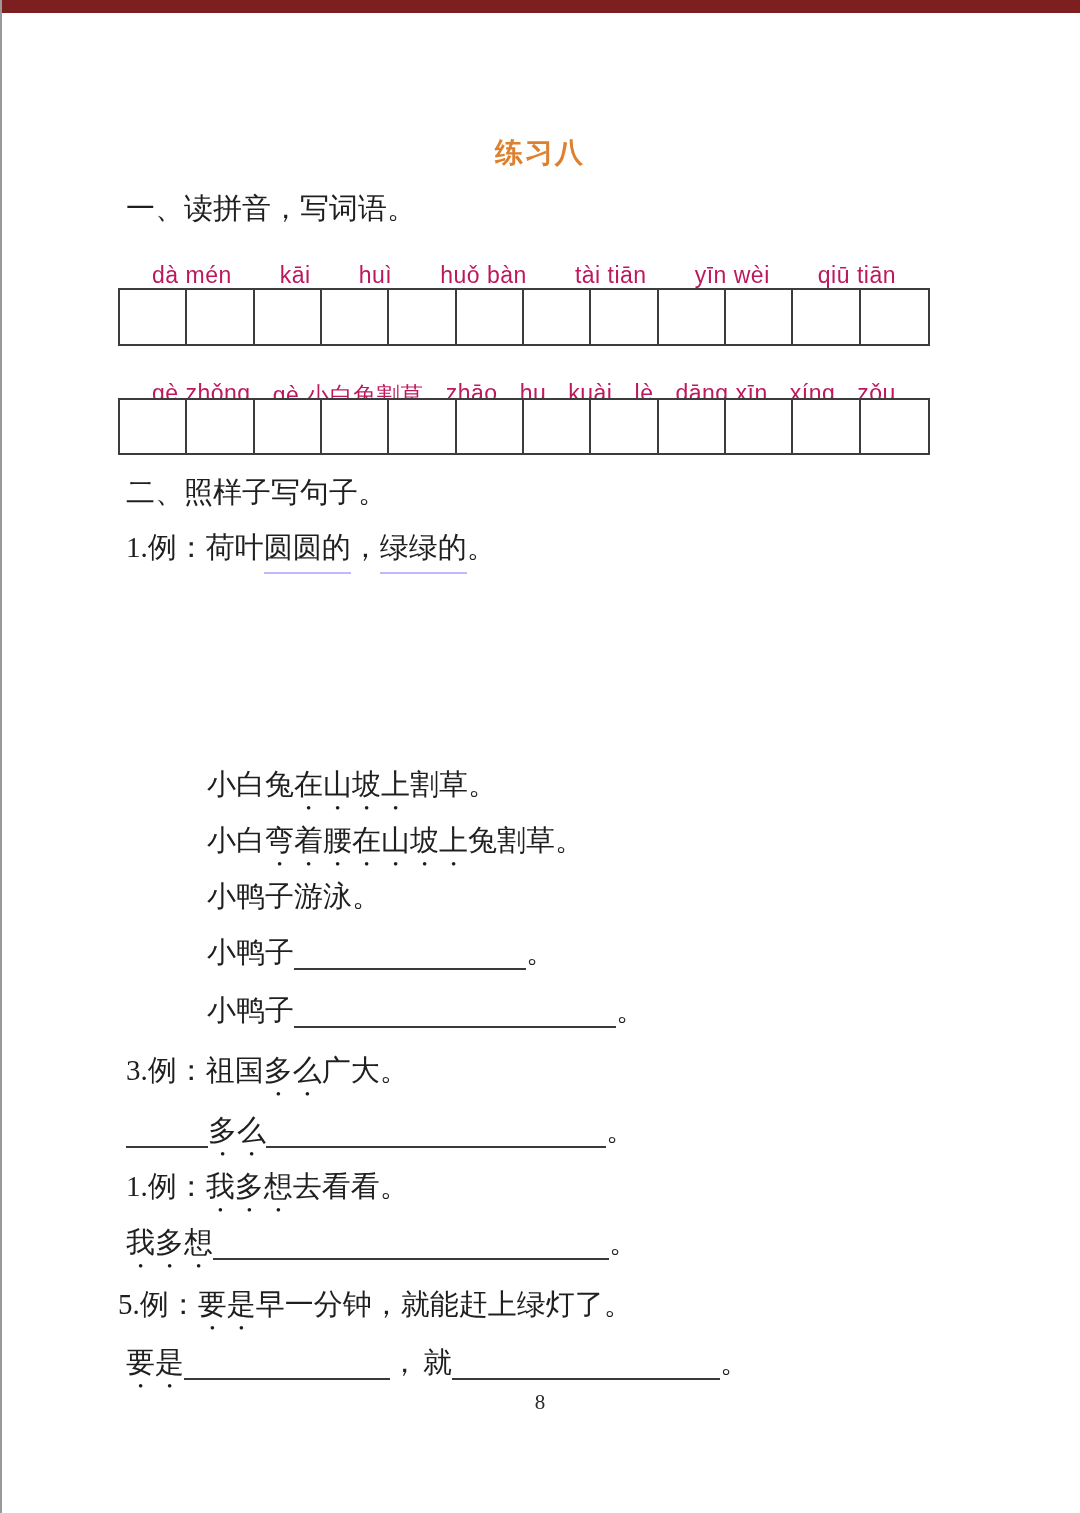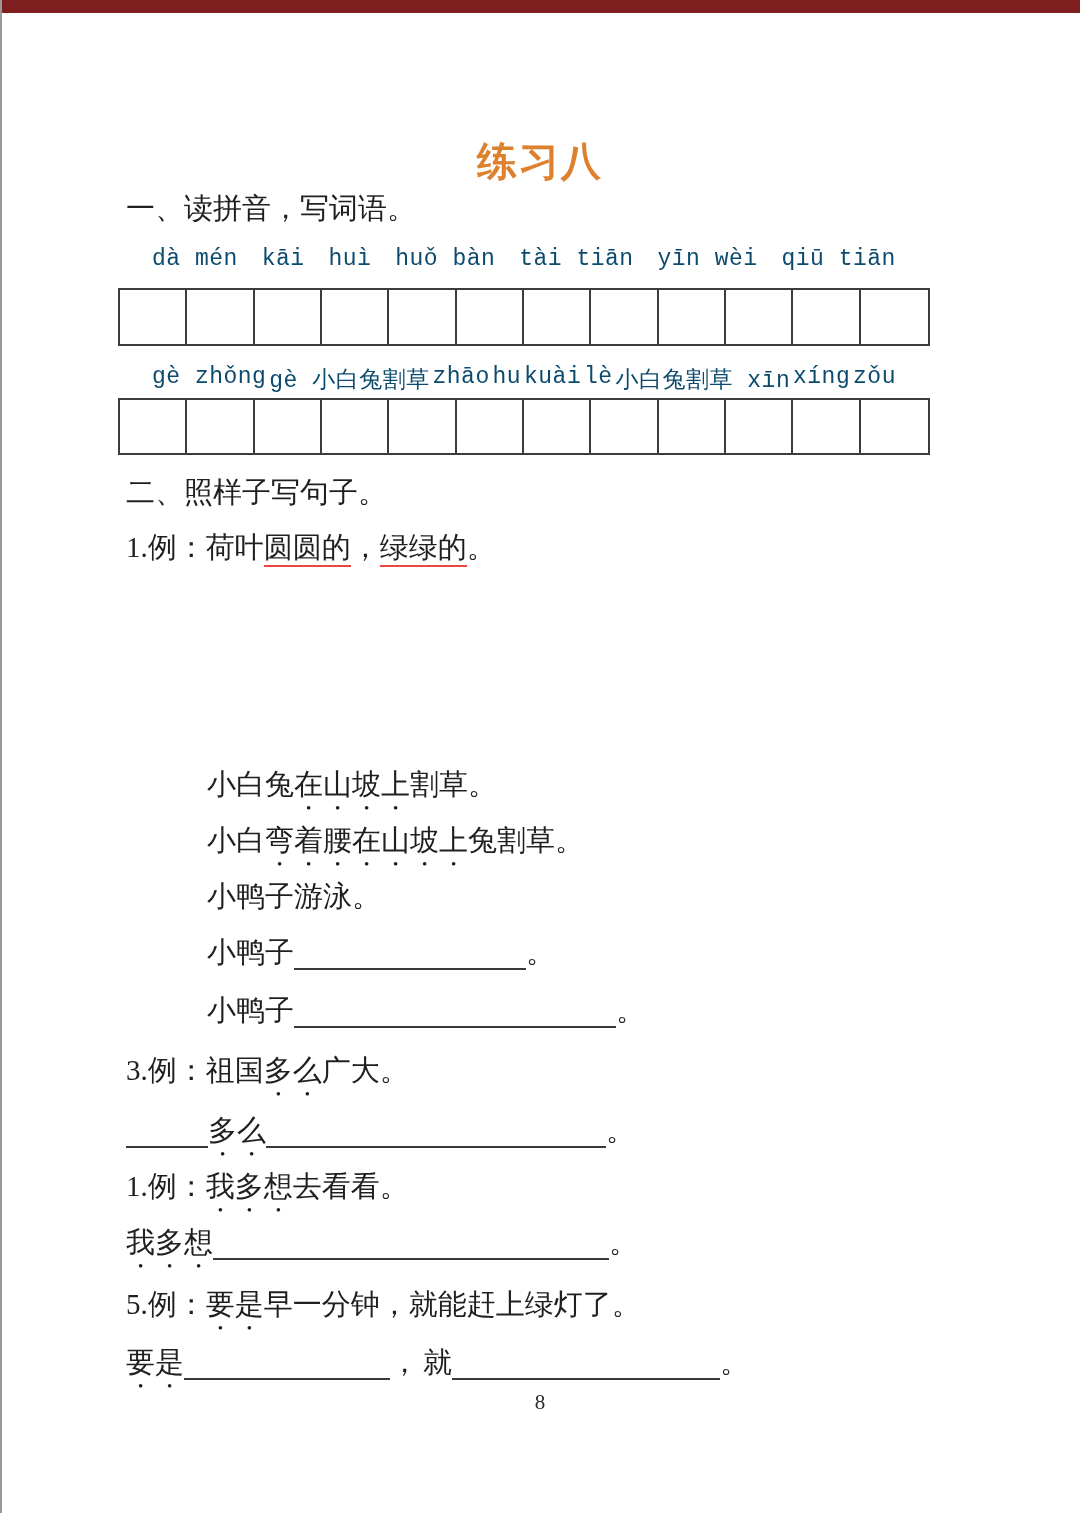--- a/index.html
+++ b/index.html
@@ -11,36 +11,36 @@
     font-family: "Liberation Serif", "DejaVu Serif", serif;
     color: #1f1f1f;
     overflow: hidden;
   }
   .topbar { position:absolute; top:0; left:0; width:100%; height:13px; }
   .left-edge { position:absolute; top:0; left:0; width:2px; height:100%; background:#9a9a9a; }
   .title {
     position:absolute; top:134px; left:0; width:100%;
     text-align:center;
     font-family:"Liberation Sans","DejaVu Sans",sans-serif;
-    font-weight:bold; font-size:40px; letter-spacing:2px;
+    font-weight:bold; font-size:28px; letter-spacing:2px;
   }
   .line { position:absolute; font-size:29px; line-height:1.25; white-space:nowrap; }
   .heading { position:absolute; font-size:29px; line-height:1.25; white-space:nowrap; }
   .pinyin {
     position:absolute; display:flex; justify-content:space-between;
-    font-family:Liberation Mono, monospace;
-    font-size:23px; color:#0c4a6e; letter-spacing:0.5px;
+    font-family:Liberation Sans, sans-serif;
+    font-size:23px; color:#be185d; letter-spacing:0.5px;margin-top:16px;
   }
   .grid {
     position:absolute; display:grid; grid-template-columns:repeat(12, 1fr);
     border:2px solid #3c3c3c; background:#fff;
   }
   .grid .cell { border-right:2px solid #3c3c3c; height:100%; }
   .grid .cell:last-child { border-right:none; }
-  .ul { border-bottom:2px solid #ef4444; padding-bottom:2px; }
+  .ul { border-bottom:2px solid #c4b5fd; padding-bottom:9px; }
   .blank {
     display:inline-block; height:6px;
     border-bottom:2px solid #3a3a3a;
     vertical-align:-8px;
   }
   .em-dots {
     -webkit-text-emphasis: filled dot #1c1c1c;
     -webkit-text-emphasis-position: under;
     text-emphasis: filled dot #1c1c1c;
     text-emphasis-position: under left;
@@ -84,21 +84,21 @@
       <div class="cell"></div>
     </div>
 
   <div class="pinyin" style="left:118px; top:364px; width:812px; padding:0 34px">
       <span>gè zhǒng</span>
       <span>gè 小白兔割草</span>
       <span>zhāo</span>
       <span>hu</span>
       <span>kuài</span>
       <span>lè</span>
-      <span>小白兔割草 xīn</span>
+      <span>dāng xīn</span>
       <span>xíng</span>
       <span>zǒu</span>
     </div>
   <div class="grid" style="left:118px; top:398px; width:812px; height:57px">
       <div class="cell"></div>
       <div class="cell"></div>
       <div class="cell"></div>
       <div class="cell"></div>
       <div class="cell"></div>
       <div class="cell"></div>
@@ -139,21 +139,21 @@
     <span class="blank" style="width:82px"></span><span class="em-dots">多么</span><span class="blank" style="width:340px"></span><span>。</span>
   </div>
 
   <div class="line" style="left:126px; top:1168px">
     <span>1.例：</span><span class="em-dots">我多想</span><span>去看看。</span>
   </div>
   <div class="line" style="left:126px; top:1224px">
     <span class="em-dots">我多想</span><span class="blank" style="width:396px"></span><span>。</span>
   </div>
 
-  <div class="line" style="left:126px; top:1286px">
+  <div class="line" style="left:118px; top:1286px">
     <span>5.例：</span><span class="em-dots">要是</span><span>早一分钟，就能赶上绿灯了。</span>
   </div>
   <div class="line" style="left:126px; top:1344px">
     <span class="em-dots">要是</span><span class="blank" style="width:206px"></span><span>，</span><span class="m-l4">就</span><span class="blank" style="width:268px"></span><span>。</span>
   </div>
 
   <div class="pagenum">8</div>
 
 </div>
 

